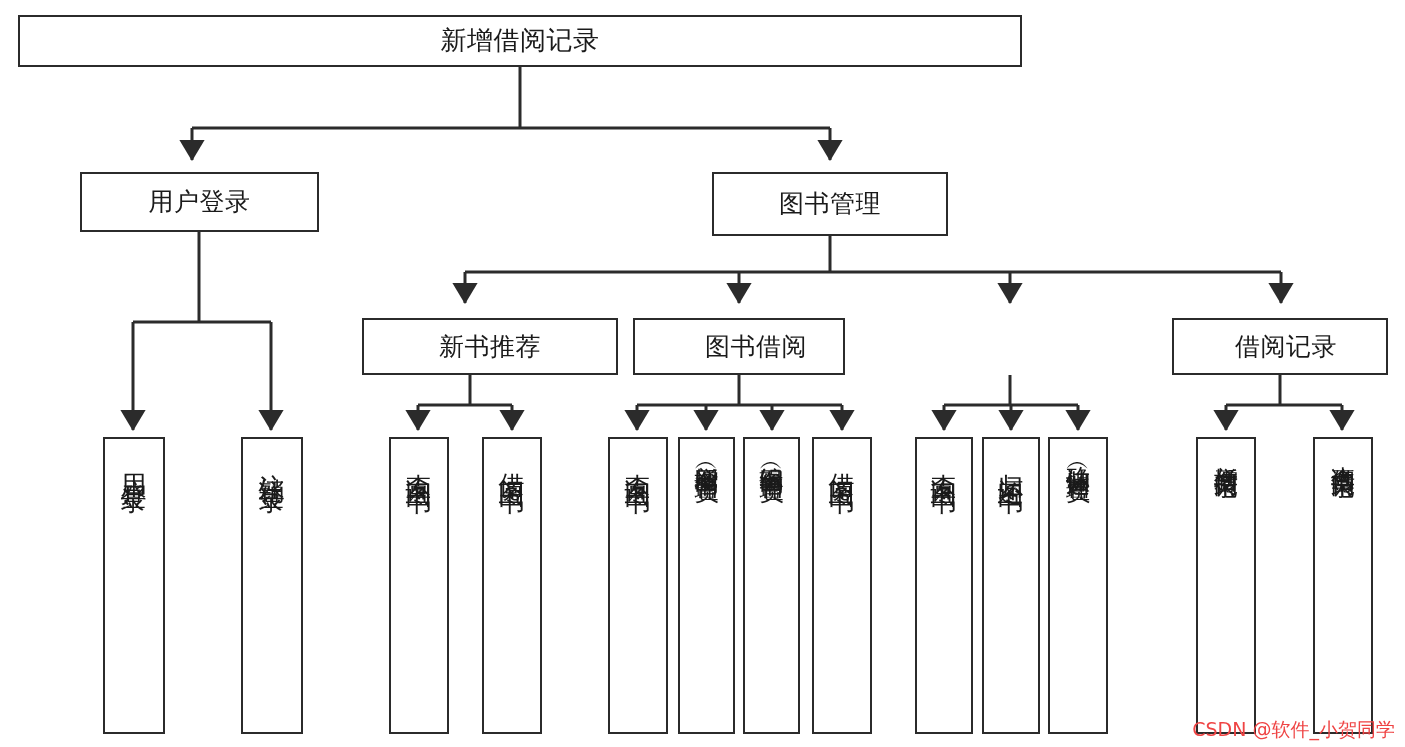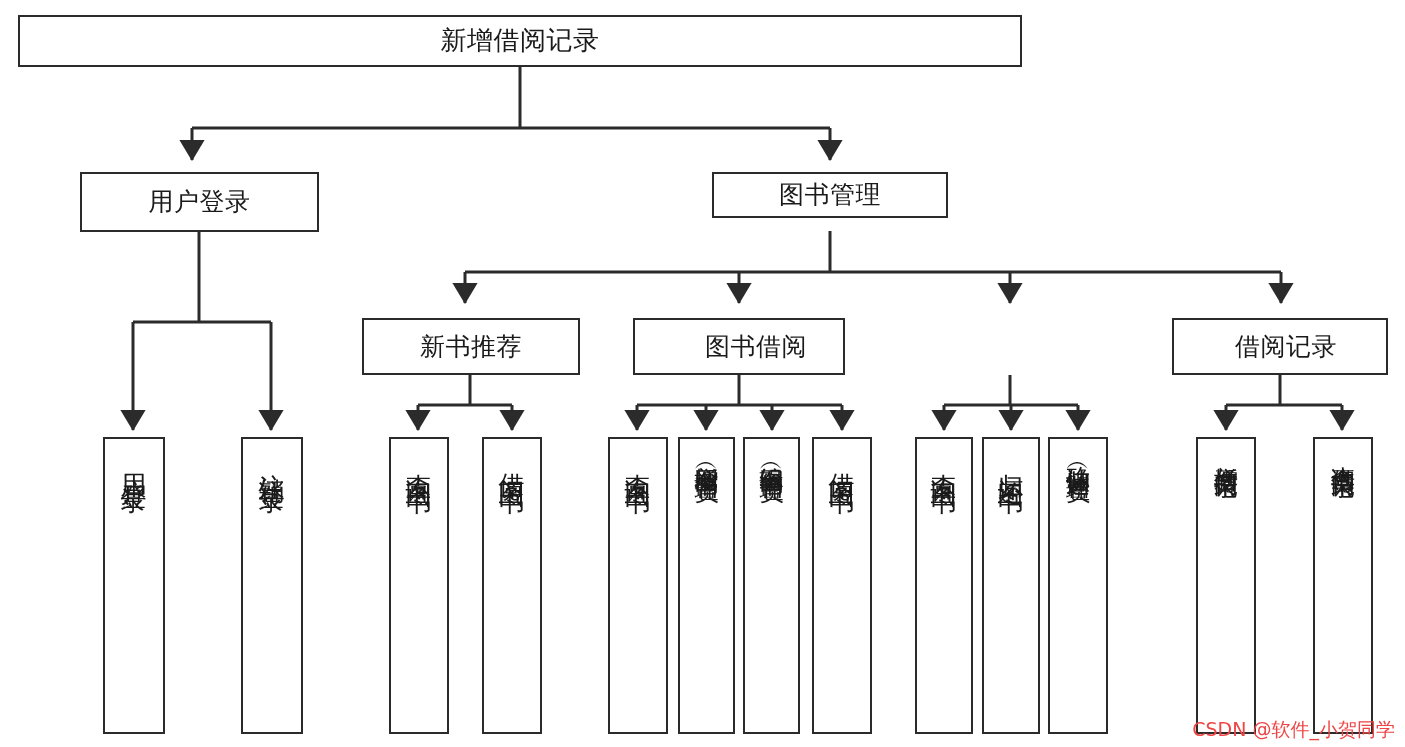--- a/index.html
+++ b/index.html
@@ -137,25 +137,25 @@
   </svg>
 
   <div class="node horiz root" style="left:18px; top:15px; width:1004px; height:52px;">
     <span class="node-label">新增借阅记录</span>
   </div>
 
   <div class="node horiz" style="left:80px; top:172px; width:239px; height:60px;">
     <span class="node-label">用户登录</span>
   </div>
 
-  <div class="node horiz" style="left:712px; top:172px; width:236px; height:46px;">
+  <div class="node horiz" style="left:712px; top:172px; width:236px; height:64px;">
     <span class="node-label">图书管理</span>
   </div>
 
-  <div class="node horiz" style="left:362px; top:318px; width:218px; height:57px;">
+  <div class="node horiz" style="left:362px; top:318px; width:256px; height:57px;">
     <span class="node-label">新书推荐</span>
   </div>
 
   <div class="node horiz" style="left:633px; top:318px; width:212px; height:57px;padding-left:34px;">
     <span class="node-label">图书借阅</span>
   </div>
 
 
   <div class="node horiz" style="left:1172px; top:318px; width:216px; height:57px;padding-left:12px;">
     <span class="node-label">借阅记录</span>

